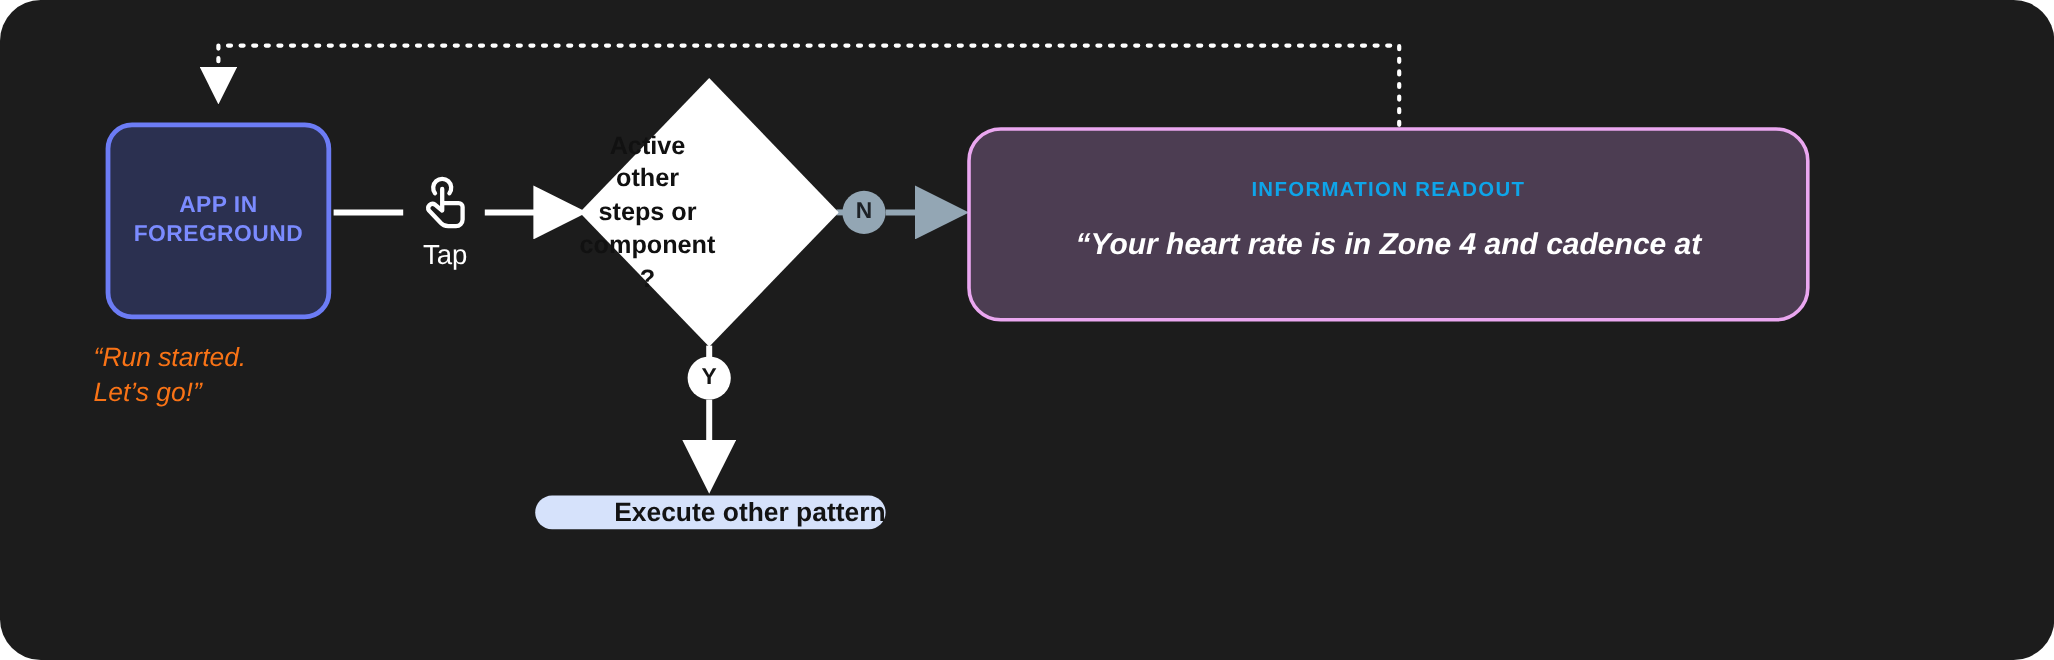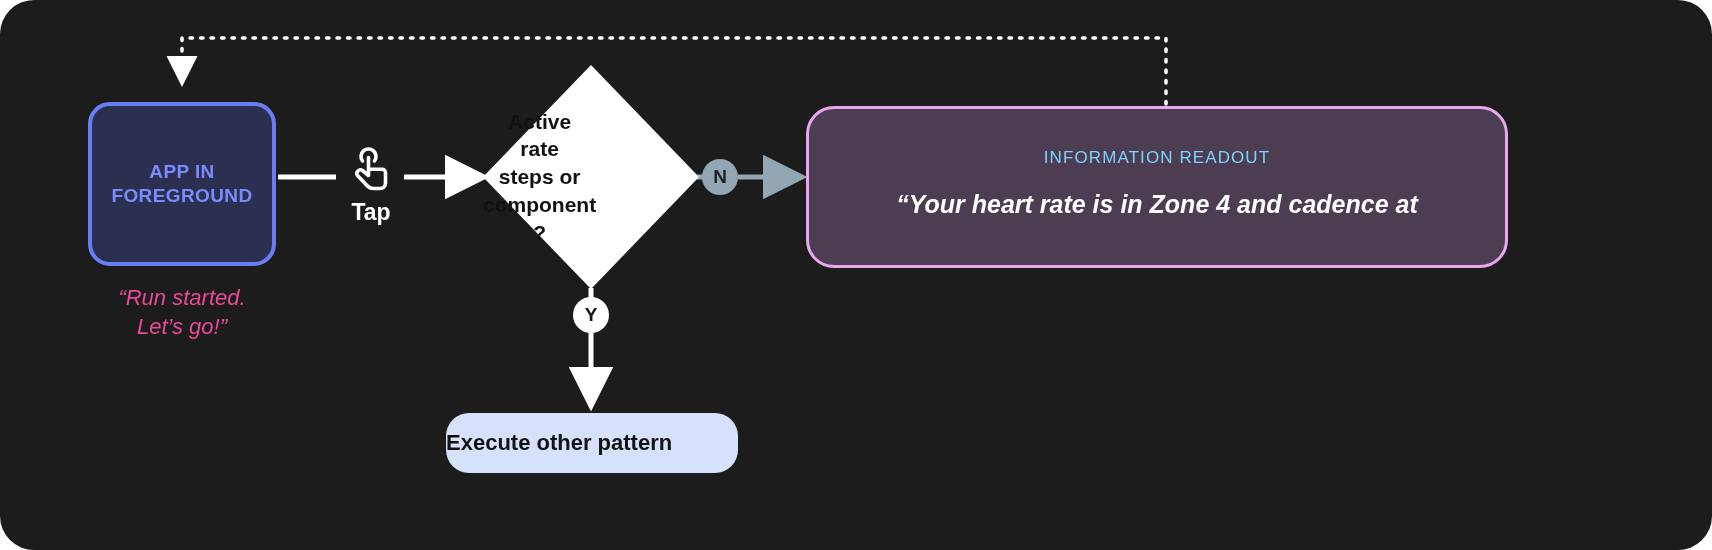--- a/index.html
+++ b/index.html
@@ -46,35 +46,33 @@
     text-align: center;
     text-transform: uppercase;
   }
 
   
   #app-caption {
     position: absolute;
     left: 78px;
     top: 284px;
     width: 208px;
-    text-align: center;
-    color: #ec4899;
+    color: #f97316;
     font-size: 22px;
     font-style: italic;
     line-height: 1.3;
   }
 
   
   #tap-group {
     position: absolute;
     left: 330px;
     top: 145px;
     width: 82px;
     text-align: center;
-    font-weight: bold;
   }
   #tap-group .tap-icon {
     display: block;
     height: 52px;
   }
   #tap-group .tap-label {
     display: block;
     margin-top: 4px;
     color: #ffffff;
     font-size: 23px;
@@ -144,48 +142,48 @@
     background: #4c3d52;
     border: 3px solid #eaa7f0;
     border-radius: 28px;
     display: flex;
     flex-direction: column;
     align-items: center;
     justify-content: center;
     padding: 6px 26px 10px;
   }
   #readout .readout-title {
-    color: #7dd3fc;
+    color: #0ea5e9;
     font-size: 17px;
-    font-weight: normal;
+    font-weight: bold;
     letter-spacing: 1.1px;
     text-transform: uppercase;
   }
   #readout .readout-body {
     margin-top: 20px;
     color: #ffffff;
     font-size: 25px;
     font-style: italic;
     font-weight: bold;
     line-height: 1.34;
     text-align: right;
   }
 
   
   #pill {
     position: absolute;
     left: 446px;
     top: 413px;
     width: 292px;
-    height: 60px;
+    height: 28px;
     background: #d6e2fb;
     border-radius: 23px;
     display: flex;
     align-items: center;
-    justify-content: flex-start;
+    justify-content: flex-end;
   }
   #pill .pill-label {
     color: #131313;
     font-size: 22px;
     font-weight: bold;
   }
 </style>
 </head>
 <body>
 
@@ -244,21 +242,21 @@
       </svg>
     </span>
     <span class="tap-label">Tap</span>
   </div>
 
   <div id="decision">
     <div class="shape"></div>
     <div class="text">
       <div>
         <span>Active</span><br>
-        <span>rate</span><br>
+        <span>other</span><br>
         <span>steps or</span><br>
         <span>component</span><br>
         <span>?</span>
       </div>
     </div>
   </div>
 
   <div class="badge" id="badge-n">
     <span>N</span>
   </div>

